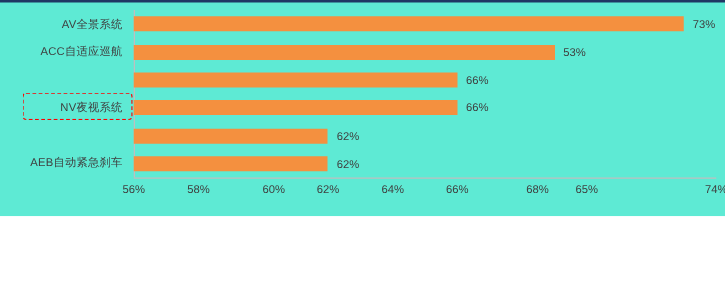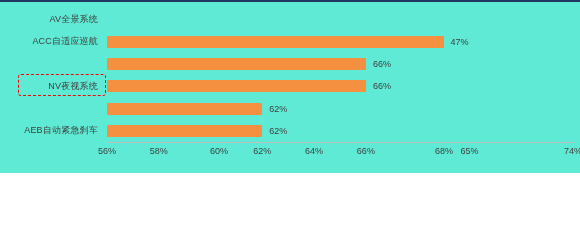--- a/index.html
+++ b/index.html
@@ -136,23 +136,27 @@
         <span class="cat-label">NV夜视系统</span>
       </div>
       <div class="cat-row" style="top: 111.833px;">
         <span class="cat-label">AEB自动紧急刹车</span>
       </div>
     </div>
 
   <div class="y-axis-line"></div>
 
   <div class="plot-area">
+      <div class="bar-row" style="top: 0.166667px;">
+        <div class="bar" style="width: 440.111px; background: rgb(244, 144, 63);"></div>
+        <span class="bar-value">73%</span>
+      </div>
       <div class="bar-row" style="top: 22.5px;">
         <div class="bar" style="width: 336.556px; background: rgb(244, 144, 63);"></div>
-        <span class="bar-value">47%</span>
+        <span class="bar-value">53%</span>
       </div>
       <div class="bar-row" style="top: 44.8333px;">
         <div class="bar" style="width: 258.889px; background: rgb(244, 144, 63);"></div>
         <span class="bar-value">66%</span>
       </div>
       <div class="bar-row" style="top: 67.1667px;">
         <div class="bar" style="width: 258.889px; background: rgb(244, 144, 63);"></div>
         <span class="bar-value">66%</span>
       </div>
       <div class="bar-row" style="top: 89.5px;">
@@ -167,20 +171,20 @@
 
   <div class="x-axis-line"></div>
 
   <div class="x-ticks">
       <span class="x-tick" style="left: 0px;">56%</span>
       <span class="x-tick" style="left: 51.7778px;">58%</span>
       <span class="x-tick" style="left: 112px;">60%</span>
       <span class="x-tick" style="left: 155.333px;">62%</span>
       <span class="x-tick" style="left: 207.111px;">64%</span>
       <span class="x-tick" style="left: 258.889px;">66%</span>
-      <span class="x-tick" style="left: 317px; padding-left: 40px;">68%</span>
+      <span class="x-tick" style="left: 303px; padding-left: 40px;">68%</span>
       <span class="x-tick" style="left: 362.444px;">65%</span>
       <span class="x-tick" style="left: 404px; margin-top: 30px;">72%</span>
       <span class="x-tick" style="left: 466px;">74%</span>
     </div>
 
 <div class="highlight-box" style="left: 18px; top: 74.1667px; width: 88px; height: 22px; border-color: rgb(255, 0, 0);"></div>
   </div>
 
 </body></html>

